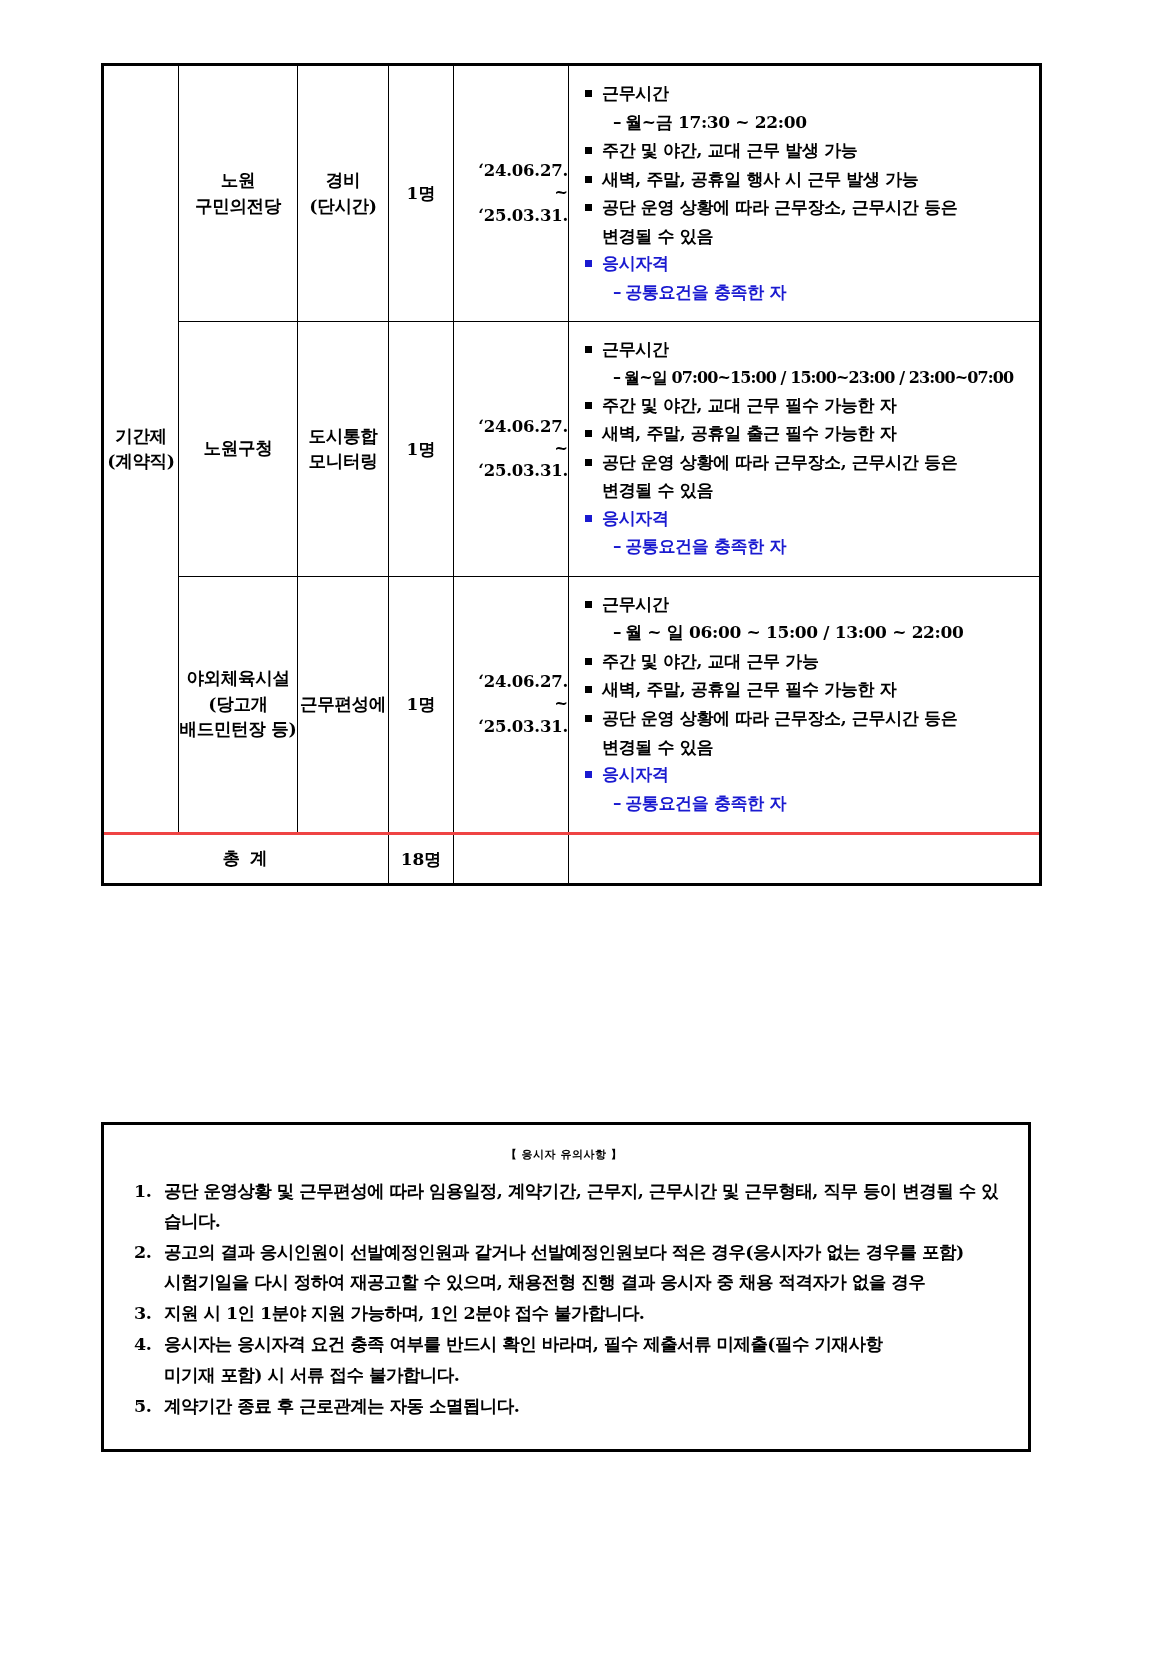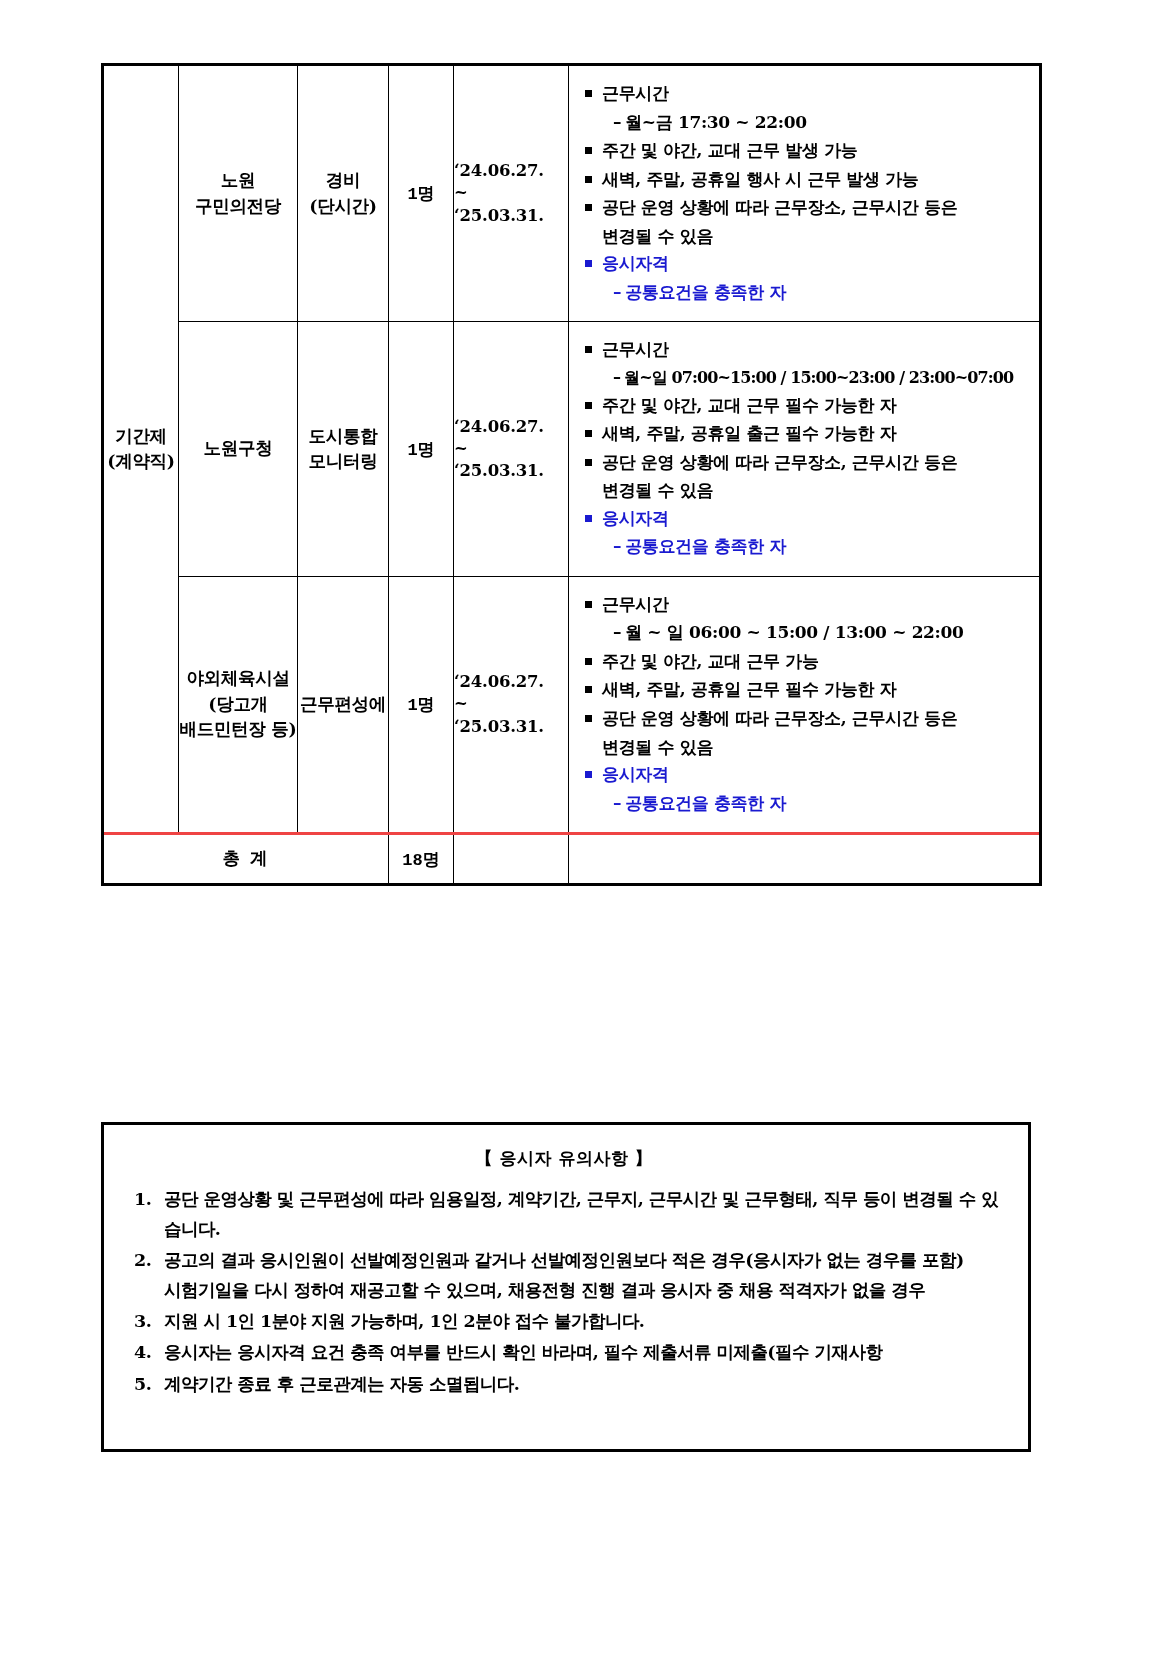--- a/index.html
+++ b/index.html
@@ -53,33 +53,32 @@
   .cell-center {
     text-align: center;
     font-size: 17.5px;
     font-weight: bold;
     line-height: 1.45;
     letter-spacing: -0.3px;
   }
   .cell-center .ln { display: block; }
 
   .cell-period {
-    text-align: left;
+    text-align: right;
     font-size: 16.5px;
     font-weight: bold;
     line-height: 1.35;
     letter-spacing: -0.2px;
   }
   .cell-period .ln { display: block; white-space: nowrap; }
 
   .cell-count {
     text-align: center;
     font-size: 17px;
     font-weight: bold;
-    font-family: Liberation Mono, monospace;
   }
 
   
   .detail {
     padding: 14px 6px 14px 14px;
     font-size: 17px;
     line-height: 1.62;
     font-weight: bold;
     letter-spacing: -0.35px;
   }
@@ -116,21 +115,21 @@
     left: 101px;
     top: 1122px;
     width: 930px;
     height: 330px;
     border: 3px solid #000000;
     box-sizing: border-box;
     padding: 22px 26px 10px 22px;
   }
   .notice-title {
     text-align: center;
-    font-size: 17px;
+    font-size: 11px;
     font-weight: bold;
     letter-spacing: 0.5px;
     margin-bottom: 14px;
   }
   .notice-item {
     position: relative;
     font-size: 17.5px;
     font-weight: bold;
     line-height: 1.72;
     letter-spacing: -0.55px;
@@ -270,20 +269,21 @@
     </div>
 
     <div class="notice-item">
       <span class="num">3.</span>
       <span class="l2">지원 시 1인 1분야 지원 가능하며, 1인 2분야 접수 불가합니다.</span>
     </div>
 
     <div class="notice-item">
       <span class="num">4.</span>
       <span class="l2">응시자는 응시자격 요건 충족 여부를 반드시 확인 바라며, 필수 제출서류 미제출(필수 기재사항</span>
+      <span class="l2">미기재 포함) 시 서류 접수 불가합니다.</span>
     </div>
 
     <div class="notice-item">
       <span class="num">5.</span>
       <span class="l2">계약기간 종료 후 근로관계는 자동 소멸됩니다.</span>
     </div>
   </div>
 
 </div>
 

